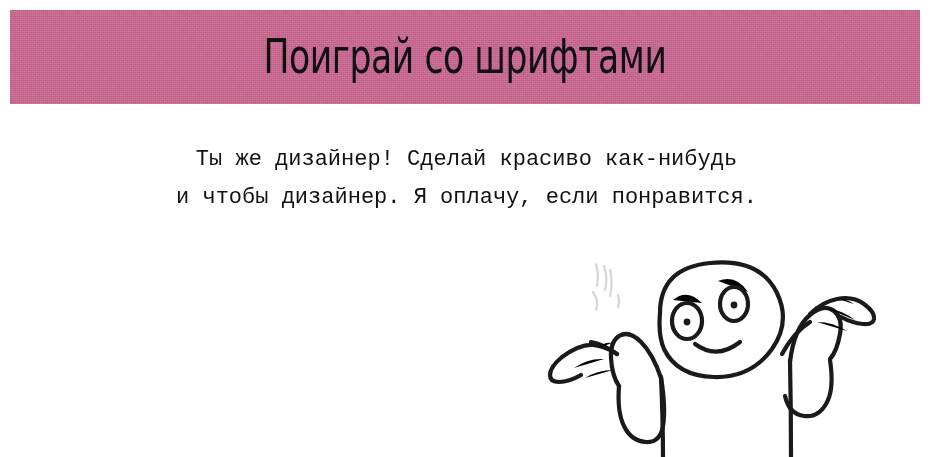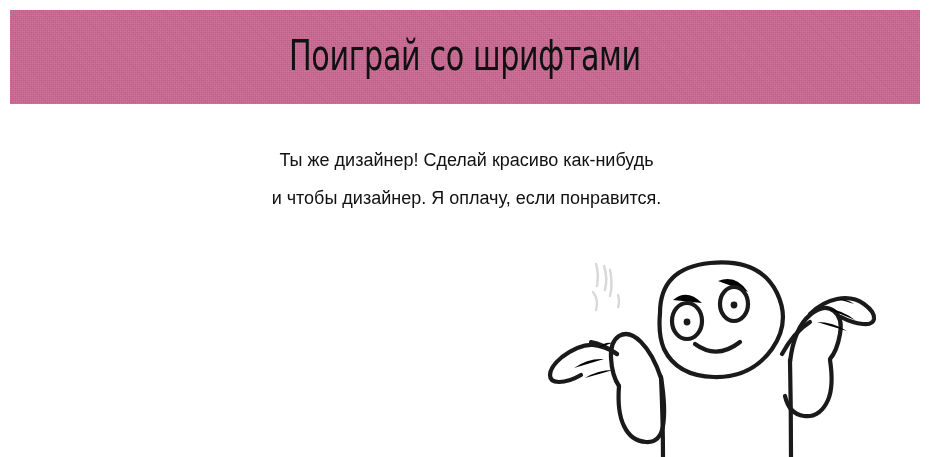--- a/index.html
+++ b/index.html
@@ -40,43 +40,44 @@
   }
   #banner-title {
     position: absolute;
     left: 0;
     right: 0;
     top: 50%;
     transform: translateY(-52%);
     text-align: center;
     color: #111111;
     font-family: "Liberation Sans Narrow", "DejaVu Sans Condensed", "Liberation Sans", sans-serif;
-    font-size: 42px;
+    font-size: 48px;
     font-weight: 400;
     line-height: 1;
     letter-spacing: -0.5px;
     transform-origin: center center;
     white-space: nowrap;
   }
   #banner-title > span {
     display: inline-block;
     transform: scaleX(0.80);
   }
 
   
   #body-copy {
     position: absolute;
     left: 0;
     right: 0;
     top: 141px;
     text-align: center;
     color: #111111;
-    font-size: 18px;
+    font-size: 22px;
     line-height: 38px;
     font-weight: 400;
+    font-family: Liberation Mono, monospace;
   }
   #body-copy .copy-line { display: block; white-space: nowrap; }
 
   
   #illustration {
     position: absolute;
     left: 538px;
     top: 250px;
     width: 340px;
     height: 207px;

